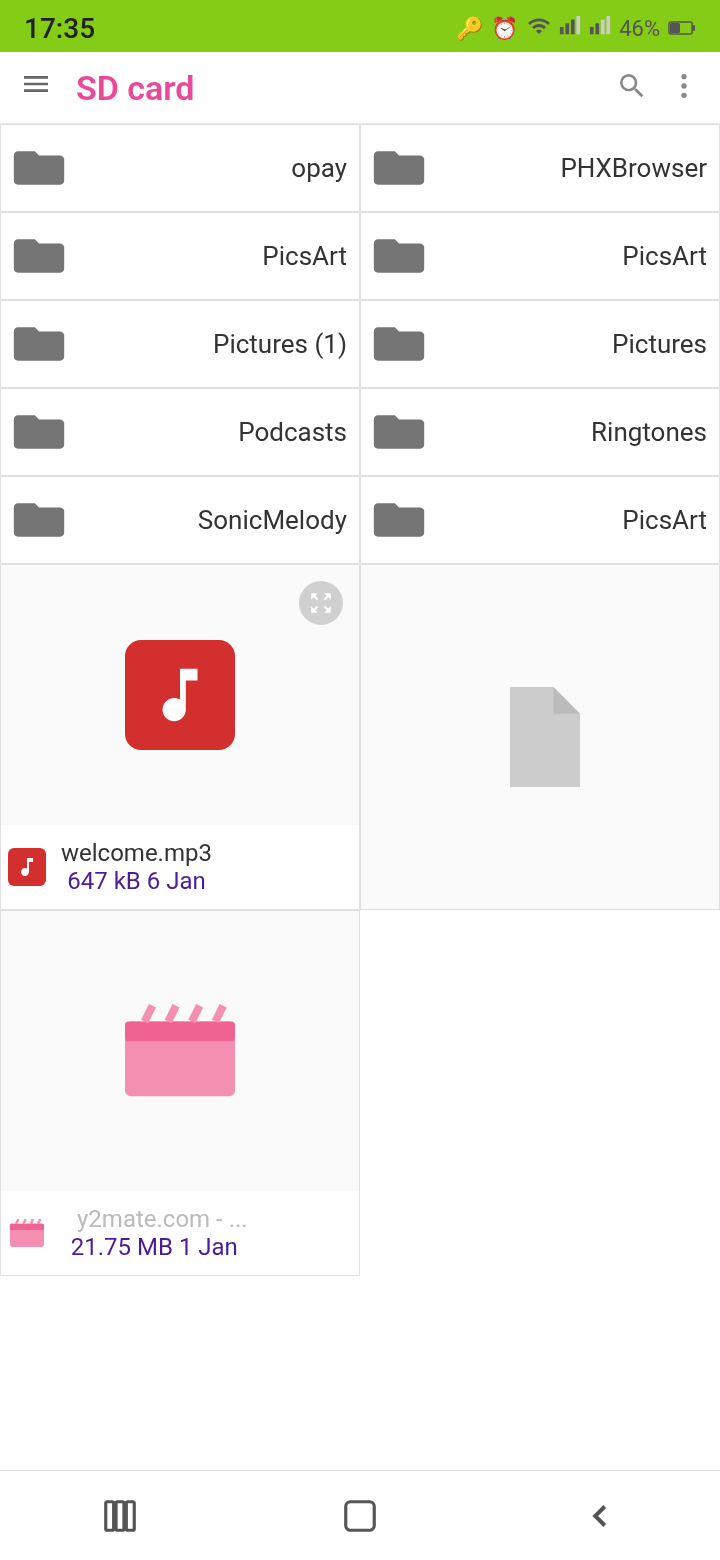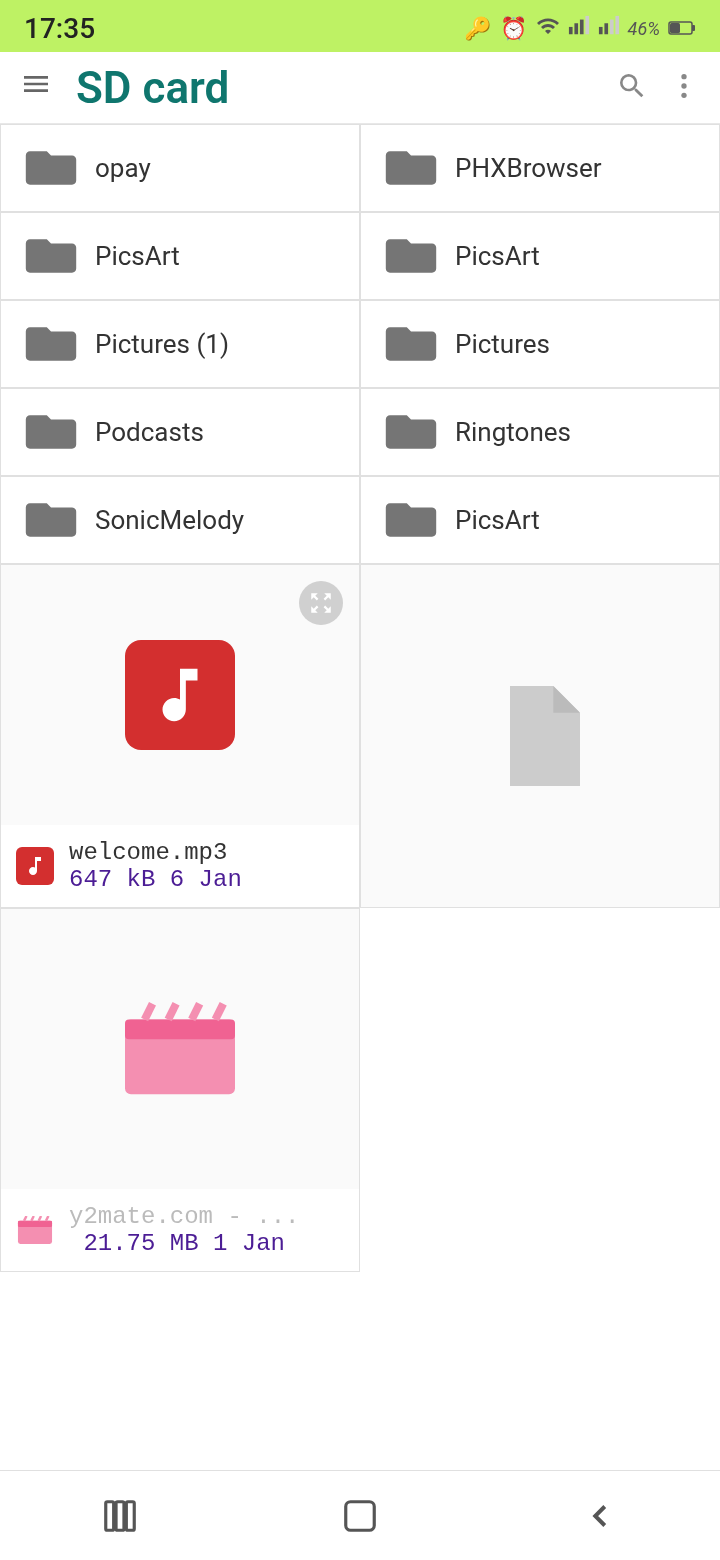--- a/index.html
+++ b/index.html
@@ -12,83 +12,83 @@
       overflow-x: hidden;
     }
 
     
     .status-bar {
       display: flex;
       justify-content: space-between;
       align-items: center;
       padding: 10px 24px 6px 24px;
       height: 52px;
-      background: #bef264;
+      background: #84cc16;
     }
     .status-time {
       font-size: 28px;
       font-weight: 500;
       color: #222;
     }
     .status-icons {
       display: flex;
       align-items: center;
       gap: 8px;
       font-size: 22px;
       color: #555;
     }
     .battery-text {
-      font-size: 18px;
+      font-size: 22px;
       color: #555;
-      font-style: italic;
     }
 
     
     .header {
       display: flex;
       align-items: center;
       padding: 10px 20px;
       height: 72px;
       background: #fff;
       border-bottom: 1px solid #e8e8e8;
     }
     .menu-icon {
       font-size: 30px;
       color: #666;
       margin-right: 24px;
       cursor: pointer;
     }
     .header-title {
       flex: 1;
-      font-size: 44px;
+      font-size: 34px;
       font-weight: 600;
-      color: #0f766e;
+      color: #ec4899;
     }
     .header-actions {
       display: flex;
       gap: 20px;
       align-items: center;
     }
 
     
     .file-grid {
       display: grid;
       grid-template-columns: 1fr 1fr;
       gap: 0;
       padding: 0;
     }
 
     
     .folder-item {
       display: flex;
       align-items: center;
-      padding: 22px 24px;
+      padding: 22px 12px;
       border: 1px solid #e0e0e0;
       border-collapse: collapse;
       cursor: pointer;
+      justify-content: space-between;
     }
     .folder-icon {
       width: 52px;
       height: 42px;
       margin-right: 18px;
       flex-shrink: 0;
     }
     .folder-icon svg {
       width: 52px;
       height: 42px;
@@ -129,24 +129,23 @@
       justify-content: center;
       cursor: pointer;
     }
     .expand-btn svg {
       width: 26px;
       height: 26px;
     }
     .file-info-row {
       display: flex;
       align-items: center;
-      padding: 14px 14px;
+      padding: 14px 6px;
       gap: 14px;
       background: #fff;
-      font-family: Liberation Mono, monospace;
     }
     .file-info-icon {
       width: 40px;
       height: 40px;
       flex-shrink: 0;
       display: flex;
       align-items: center;
       justify-content: center;
     }
     .file-info-text {
@@ -475,21 +474,21 @@
             <rect x="0" y="4" width="28" height="19" rx="2" fill="#f48fb1"></rect>
             <rect x="0" y="4" width="28" height="5" rx="1" fill="#f06292"></rect>
             <line x1="5" y1="4" x2="7" y2="0" stroke="#f48fb1" stroke-width="2"></line>
             <line x1="11" y1="4" x2="13" y2="0" stroke="#f48fb1" stroke-width="2"></line>
             <line x1="17" y1="4" x2="19" y2="0" stroke="#f48fb1" stroke-width="2"></line>
             <line x1="23" y1="4" x2="25" y2="0" stroke="#f48fb1" stroke-width="2"></line>
           </svg>
         </div>
       </div>
       <div class="file-info-text">
-        <span class="file-name" style="color:#bbb;">y2mate.com - ...</span>
+        <span class="file-name" style="color:#bbb;margin-left:16px;">y2mate.com - ...</span>
         <span class="file-meta">21.75 MB 1 Jan</span>
       </div>
     </div>
   </div>
 
 </div>
 
 <div class="grid-spacer"></div>
 
 <div class="bottom-nav">

